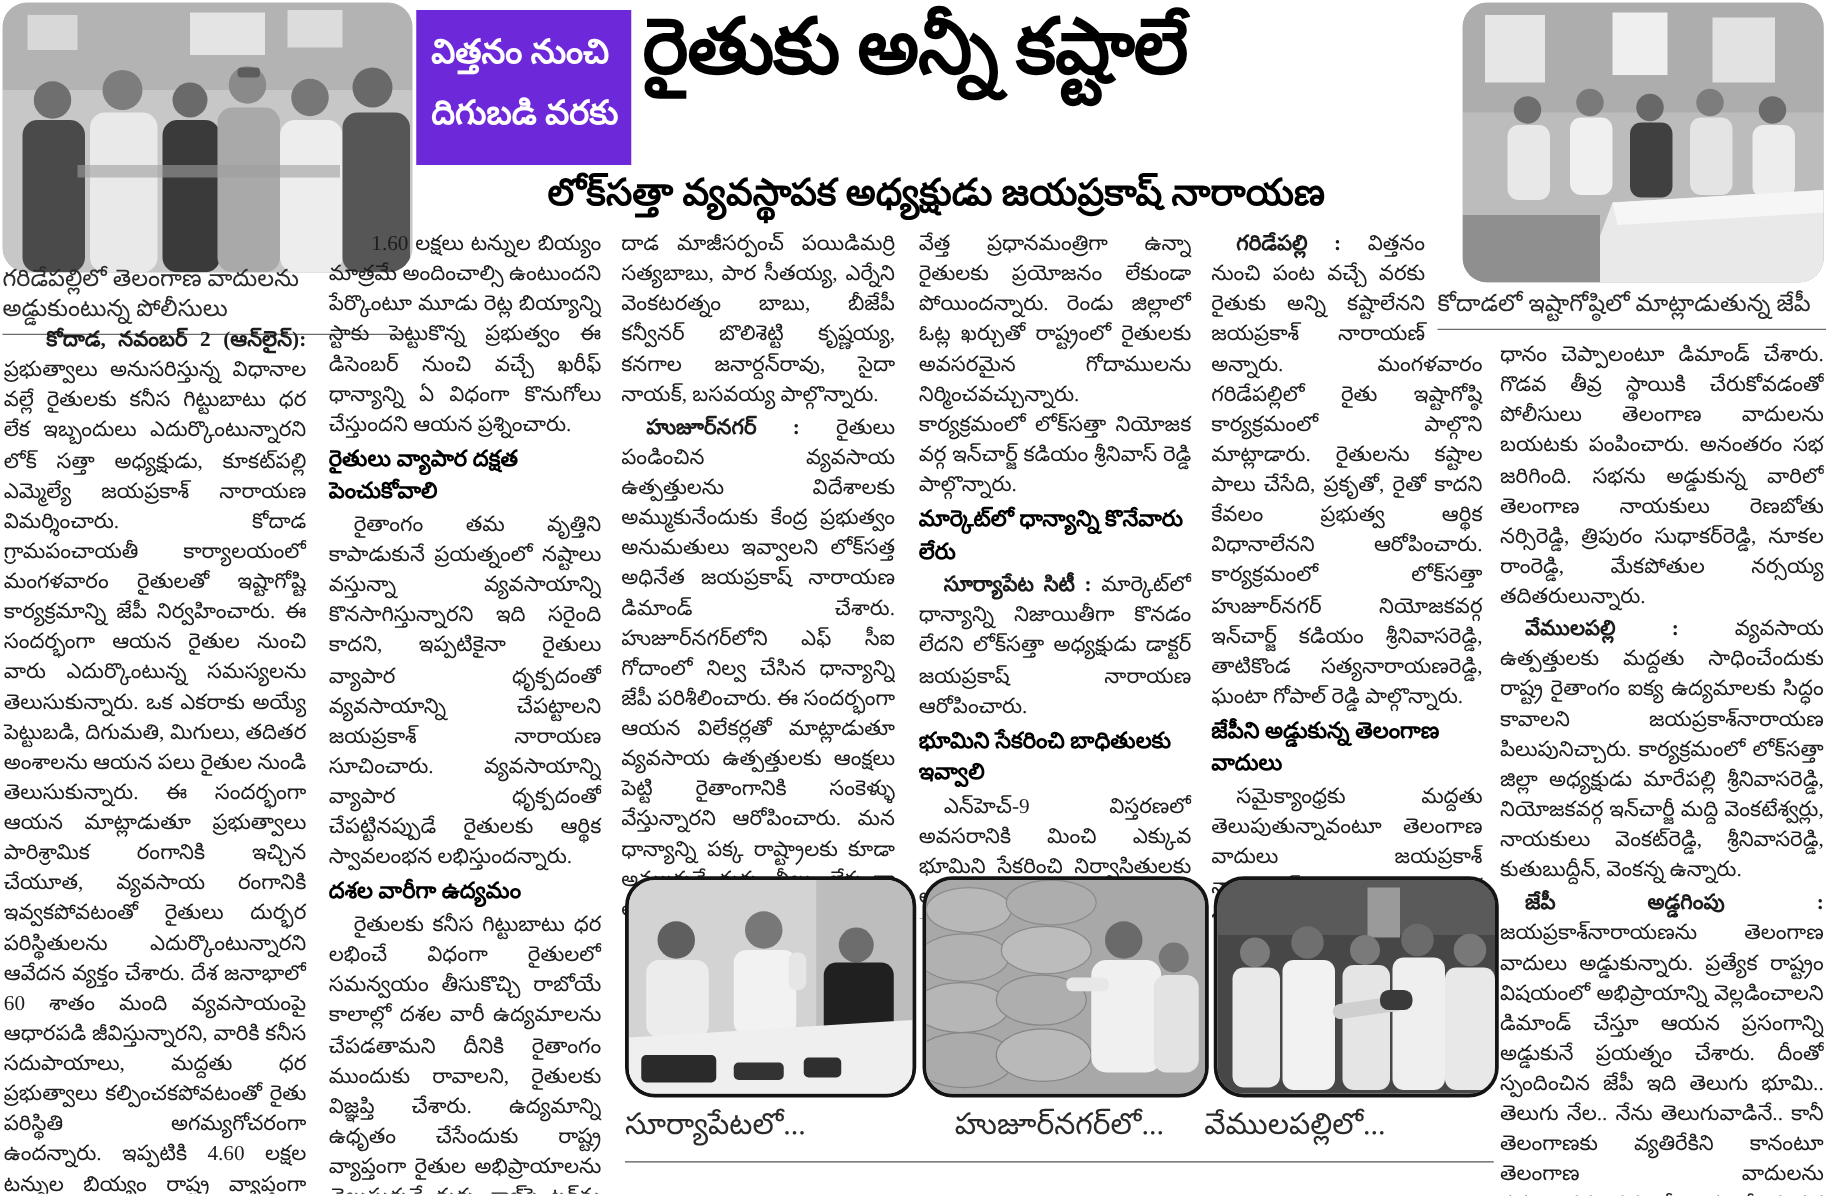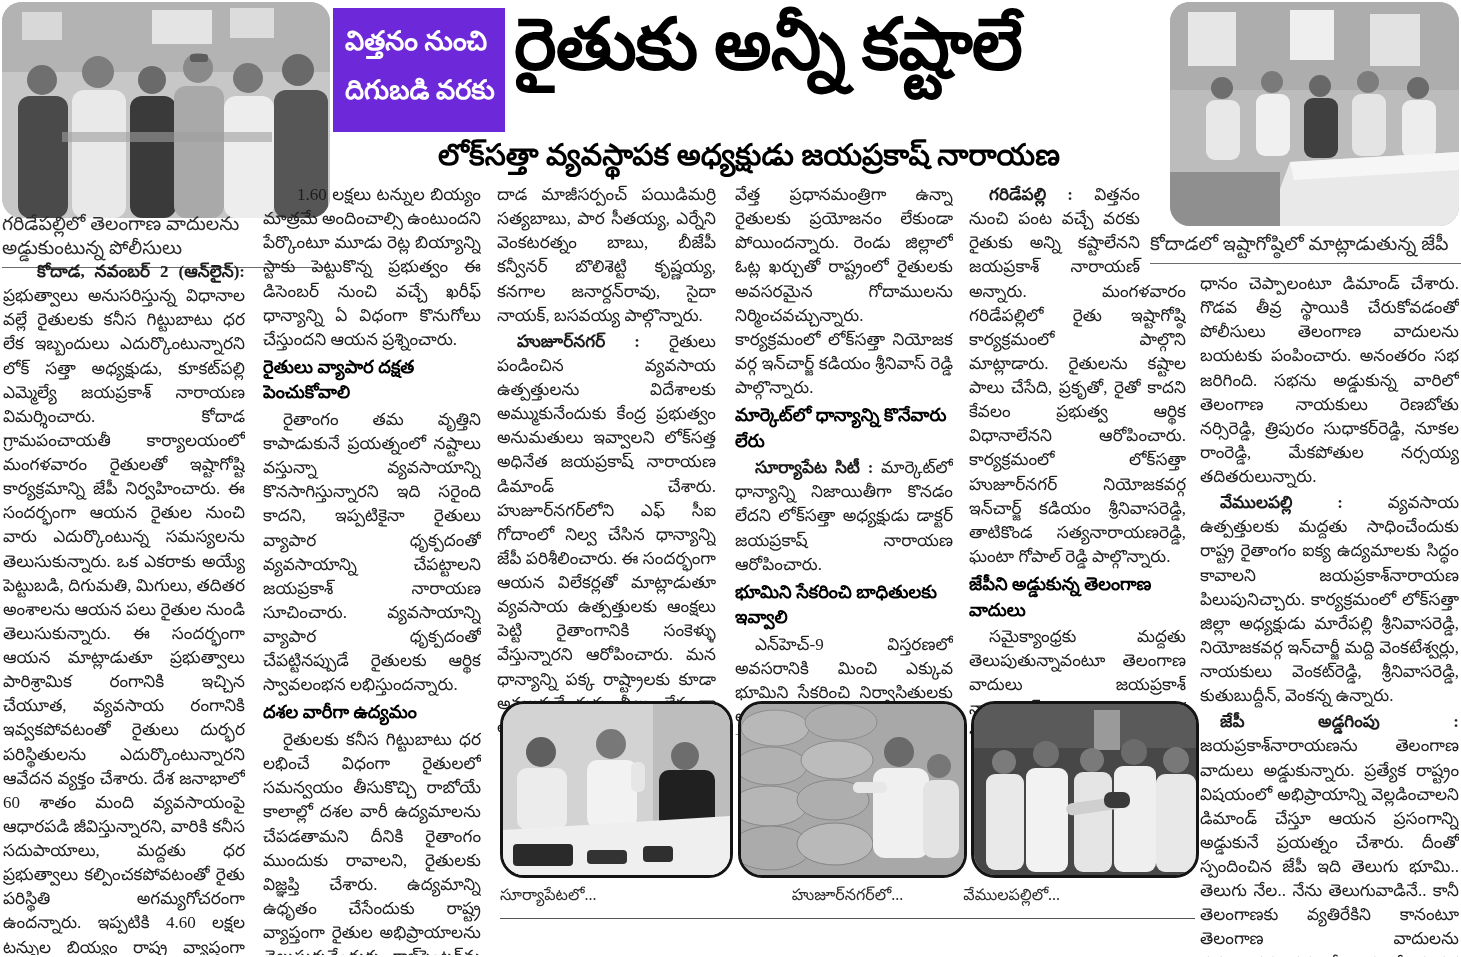--- a/index.html
+++ b/index.html
@@ -19,21 +19,21 @@
     font-size:19px;line-height:1.25;color:#2b2b2b;
     border-bottom:1.6px solid #6b6b6b;padding-bottom:7px;
   }
   
   .kicker{
     background:#6d28d9;color:#fff;font-weight:bold;font-size:27px;line-height:1.0;
     padding:20px 10px 10px 12px;box-sizing:border-box;
   }
   .kicker span{display:block;margin-bottom:22px;}
   .headline{
-    font-weight:900;font-size:72px;line-height:1.25;white-space:nowrap;
+    font-weight:900;font-size:62px;line-height:1.25;white-space:nowrap;
     color:#000;letter-spacing:-1px;
   }
   .subheadline{
     font-weight:bold;font-size:30px;text-align:center;color:#000;
   }
   
   .col{
     text-align:justify;font-size:17px;line-height:1.42;overflow:hidden;
     color:#1c1c1c;
   }
@@ -42,21 +42,21 @@
   .lead{font-weight:bold;}
   .subhead{
     font-weight:bold;font-size:18px;margin:3px 0 2px 0;text-indent:0;
     text-align:left;display:block;color:#000;
   }
   .wrapblock{float:right;width:46px;height:92px;}
   
   .bottom-captions{
     display:flex;border-bottom:1.6px solid #555;padding-bottom:10px;
   }
-  .bottom-captions .bc{flex:1;font-size:16px;color:#2b2b2b;}
+  .bottom-captions .bc{flex:1;font-size:24px;color:#2b2b2b;}
   .bc-1{text-align:left;}
   .bc-2{text-align:center;}
   .bc-3{text-align:left;}
 </style>
 </head>
 <body>
 
 <figure class="abs photo photo-top" style="left:2px;top:2px;width:328px;height:216px;">
   <svg viewBox="0 0 328 216" preserveAspectRatio="none">
     <rect width="328" height="216" fill="#c7c7c7"></rect>

